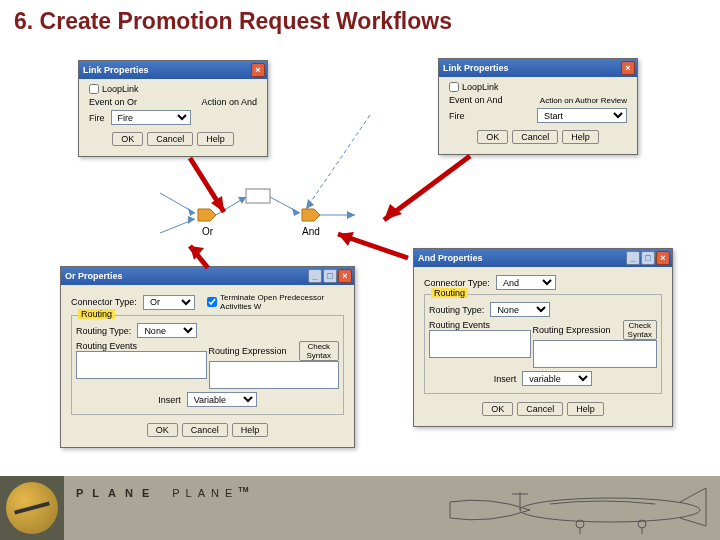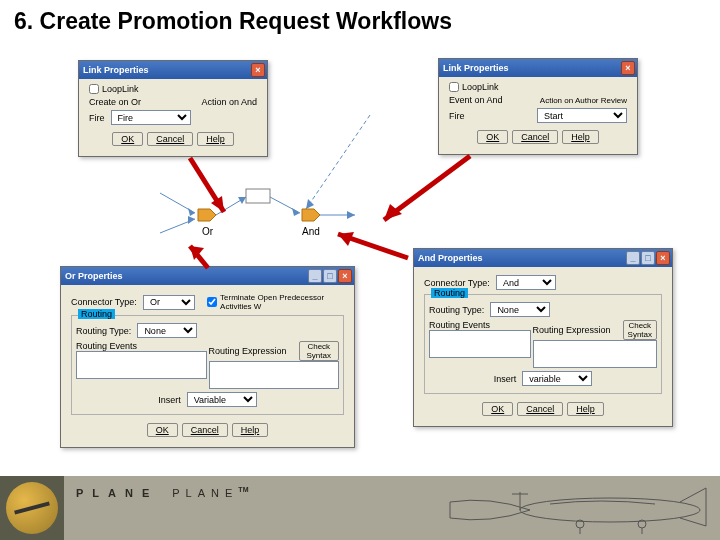--- a/index.html
+++ b/index.html
@@ -8,21 +8,21 @@
     width: 720px;
     height: 540px;
     font-family: Arial, sans-serif;
     background: #fff;
     position: relative;
     overflow: hidden;
   }
   .slide-title {
     font-size: 23px;
     font-weight: bold;
-    color: #000000;
+    color: #7f1d1d;
     padding: 8px 14px;
     margin: 0;
   }
   .footer {
     position: absolute;
     bottom: 0; left: 0; right: 0;
     height: 64px;
     display: flex;
   }
   .footer-left {
@@ -97,36 +97,36 @@
   }
   .winbtn.min, .winbtn.max { background: #c8d4e8; color: #2a5aa8; border-color: #6a7a9a; }
   .dlg-body { padding: 5px 10px; }
   .row { display: flex; align-items: center; margin: 3px 0; gap: 6px; }
   .lbl { font-size: 9px; white-space: nowrap; }
   select, input[type="text"] {
     font-size: 9px; height: 15px;
     border: 1px solid #7a8aa0; background: #fff;
     padding: 0 2px;
   }
-  .btnrow { display: flex; gap: 4px; justify-content: center; padding: 4px 0 5px; text-decoration: underline; }
+  .btnrow { display: flex; gap: 4px; justify-content: center; padding: 4px 0 5px; }
   .btn {
     font-size: 9px; padding: 1px 8px;
     background: #ece9d8;
     border: 1px solid #888;
     border-radius: 2px;
   }
   .chk { display: flex; align-items: center; gap: 3px; font-size: 9px; }
   .chk input { width: 10px; height: 10px; margin: 0; }
   .groupbox {
     border: 1px solid #b0b0b0;
     padding: 4px;
     margin: 4px 0;
     position: relative;
   }
-  .grouplegend { position: absolute; top: -7px; left: 6px; background: #0ea5e9; padding: 0 3px; font-size: 9px; }
+  .grouplegend { position: absolute; top: -7px; left: 6px; background: #fde047; padding: 0 3px; font-size: 9px; }
   .listbox { background: #fff; border: 1px solid #7a8aa0; height: 28px; width: 100%; }
   .col2 { display: flex; gap: 2px; }
   .col2 > div { flex: 1; }
 
   
   .wf {
     position: absolute;
     left: 150px; top: 175px;
     width: 300px; height: 80px;
   }
@@ -147,21 +147,21 @@
     <div class="winbtns">
       <div class="winbtn">×</div>
     </div>
   </div>
   <div class="dlg-body">
     <div class="chk">
       <input type="checkbox" style="">
         <span>LoopLink</span>
     </div>
     <div class="row">
-      <span class="lbl">Create on Or</span>
+      <span class="lbl">Event on Or</span>
       <span style="flex:1"></span>
       <span class="lbl">Action on And</span>
     </div>
     <div class="row">
       <span class="lbl">Fire</span>
       <select style="width:80px" value="Fire"><option>Fire</option></select>
     </div>
     <div class="btnrow">
       <button class="btn">OK</button>
       <button class="btn">Cancel</button>

